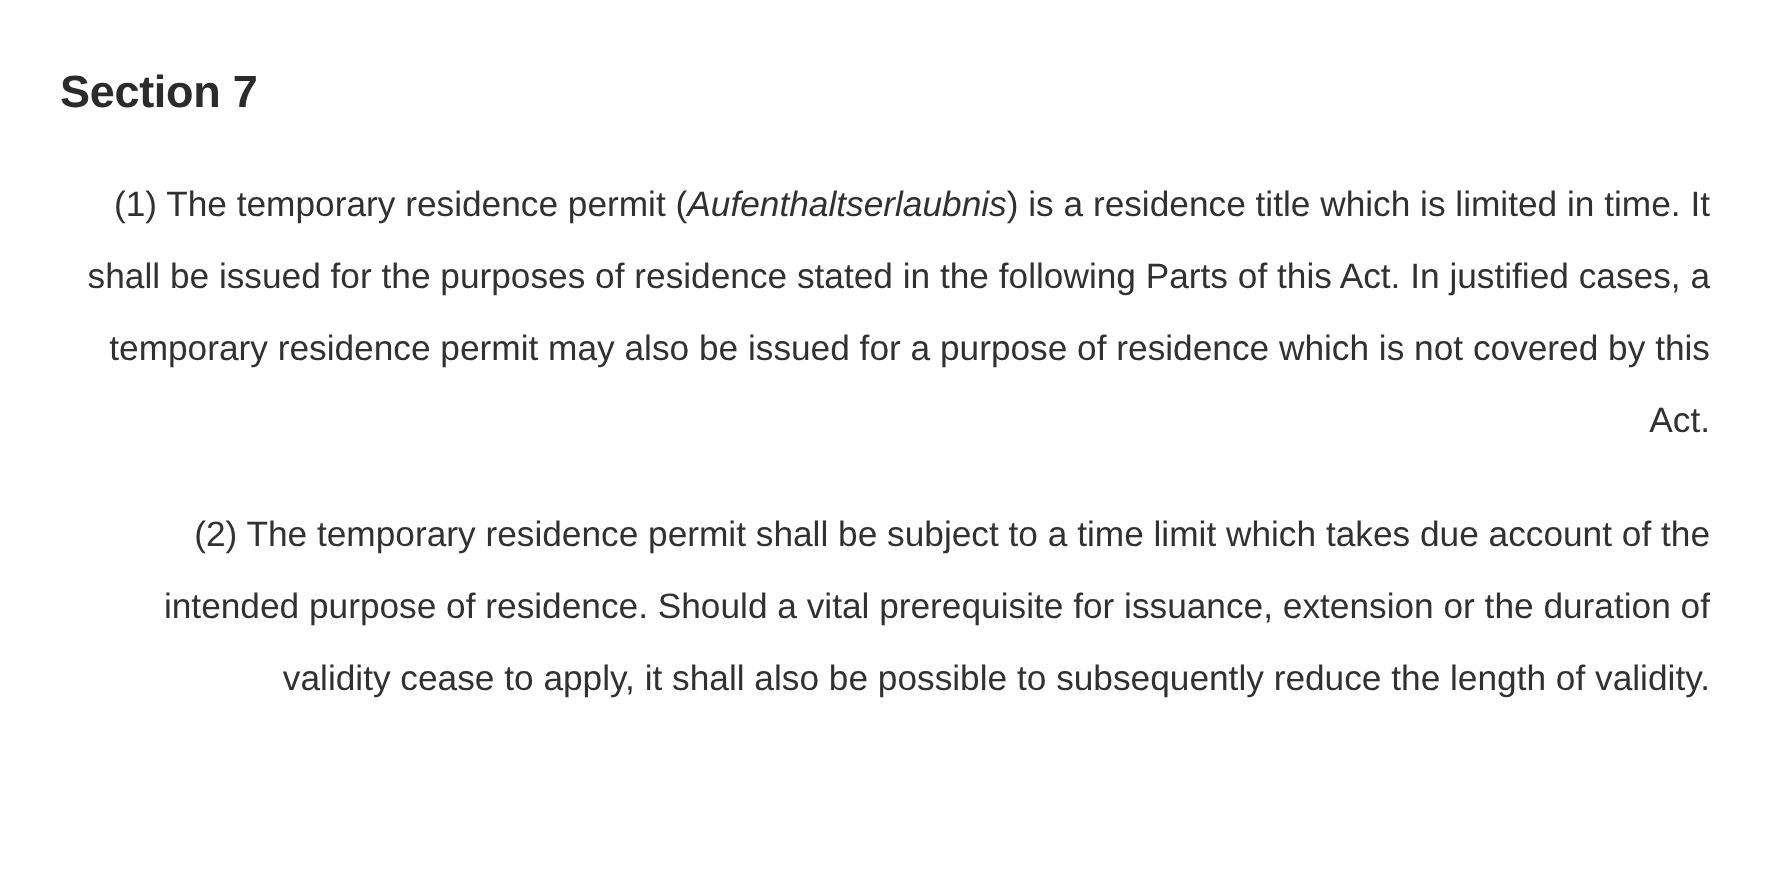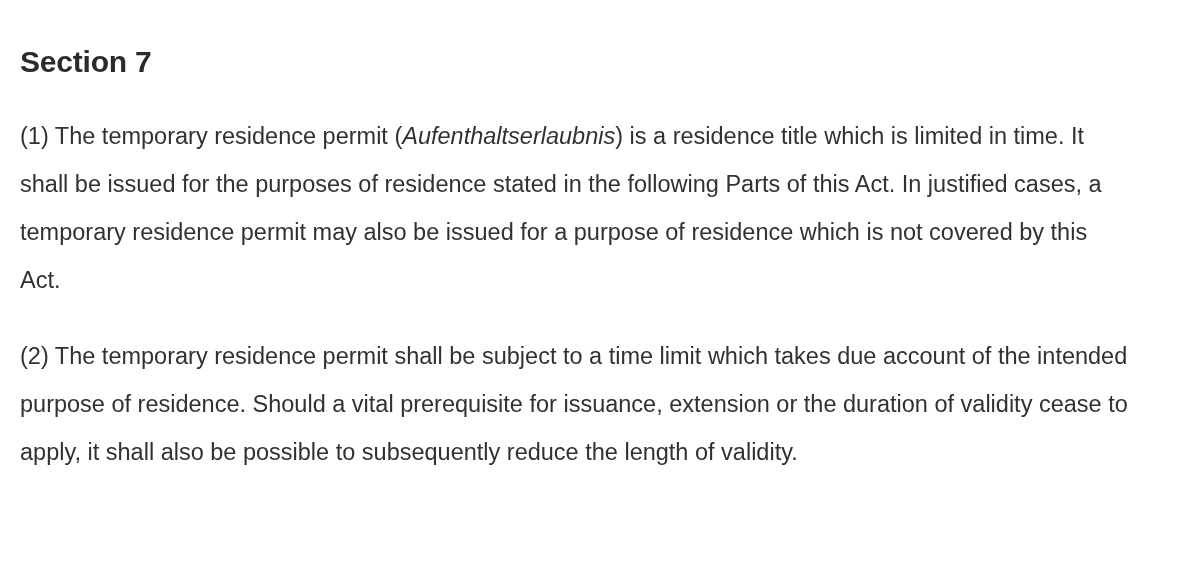--- a/index.html
+++ b/index.html
@@ -8,40 +8,41 @@
     background: #ffffff;
   }
   body {
     width: 1180px;
     height: 588px;
     font-family: "Liberation Sans", sans-serif;
     color: #2f2f2f;
     overflow: hidden;
   }
   .page {
-    padding: 18px 40px 0 20px;
+    padding: 18px 40px 0 40px;
     box-sizing: border-box;
     width: 1180px;
   }
   .section-heading {
     font-size: 30px;
     font-weight: bold;
     line-height: 1.6;
     color: #2b2b2b;
     letter-spacing: -0.2px;
   }
   .section-heading .line {
     display: block;
   }
   .body-para {
     font-size: 23.5px;
     line-height: 48px;
     color: #313131;
     margin-top: 28px;
     max-width: 1110px;
+    text-align: right;
   }
   .body-para:first-of-type {
     margin-top: 26px;
   }
   .ital {
     font-style: italic;
   }
 </style>
 </head>
 <body>

